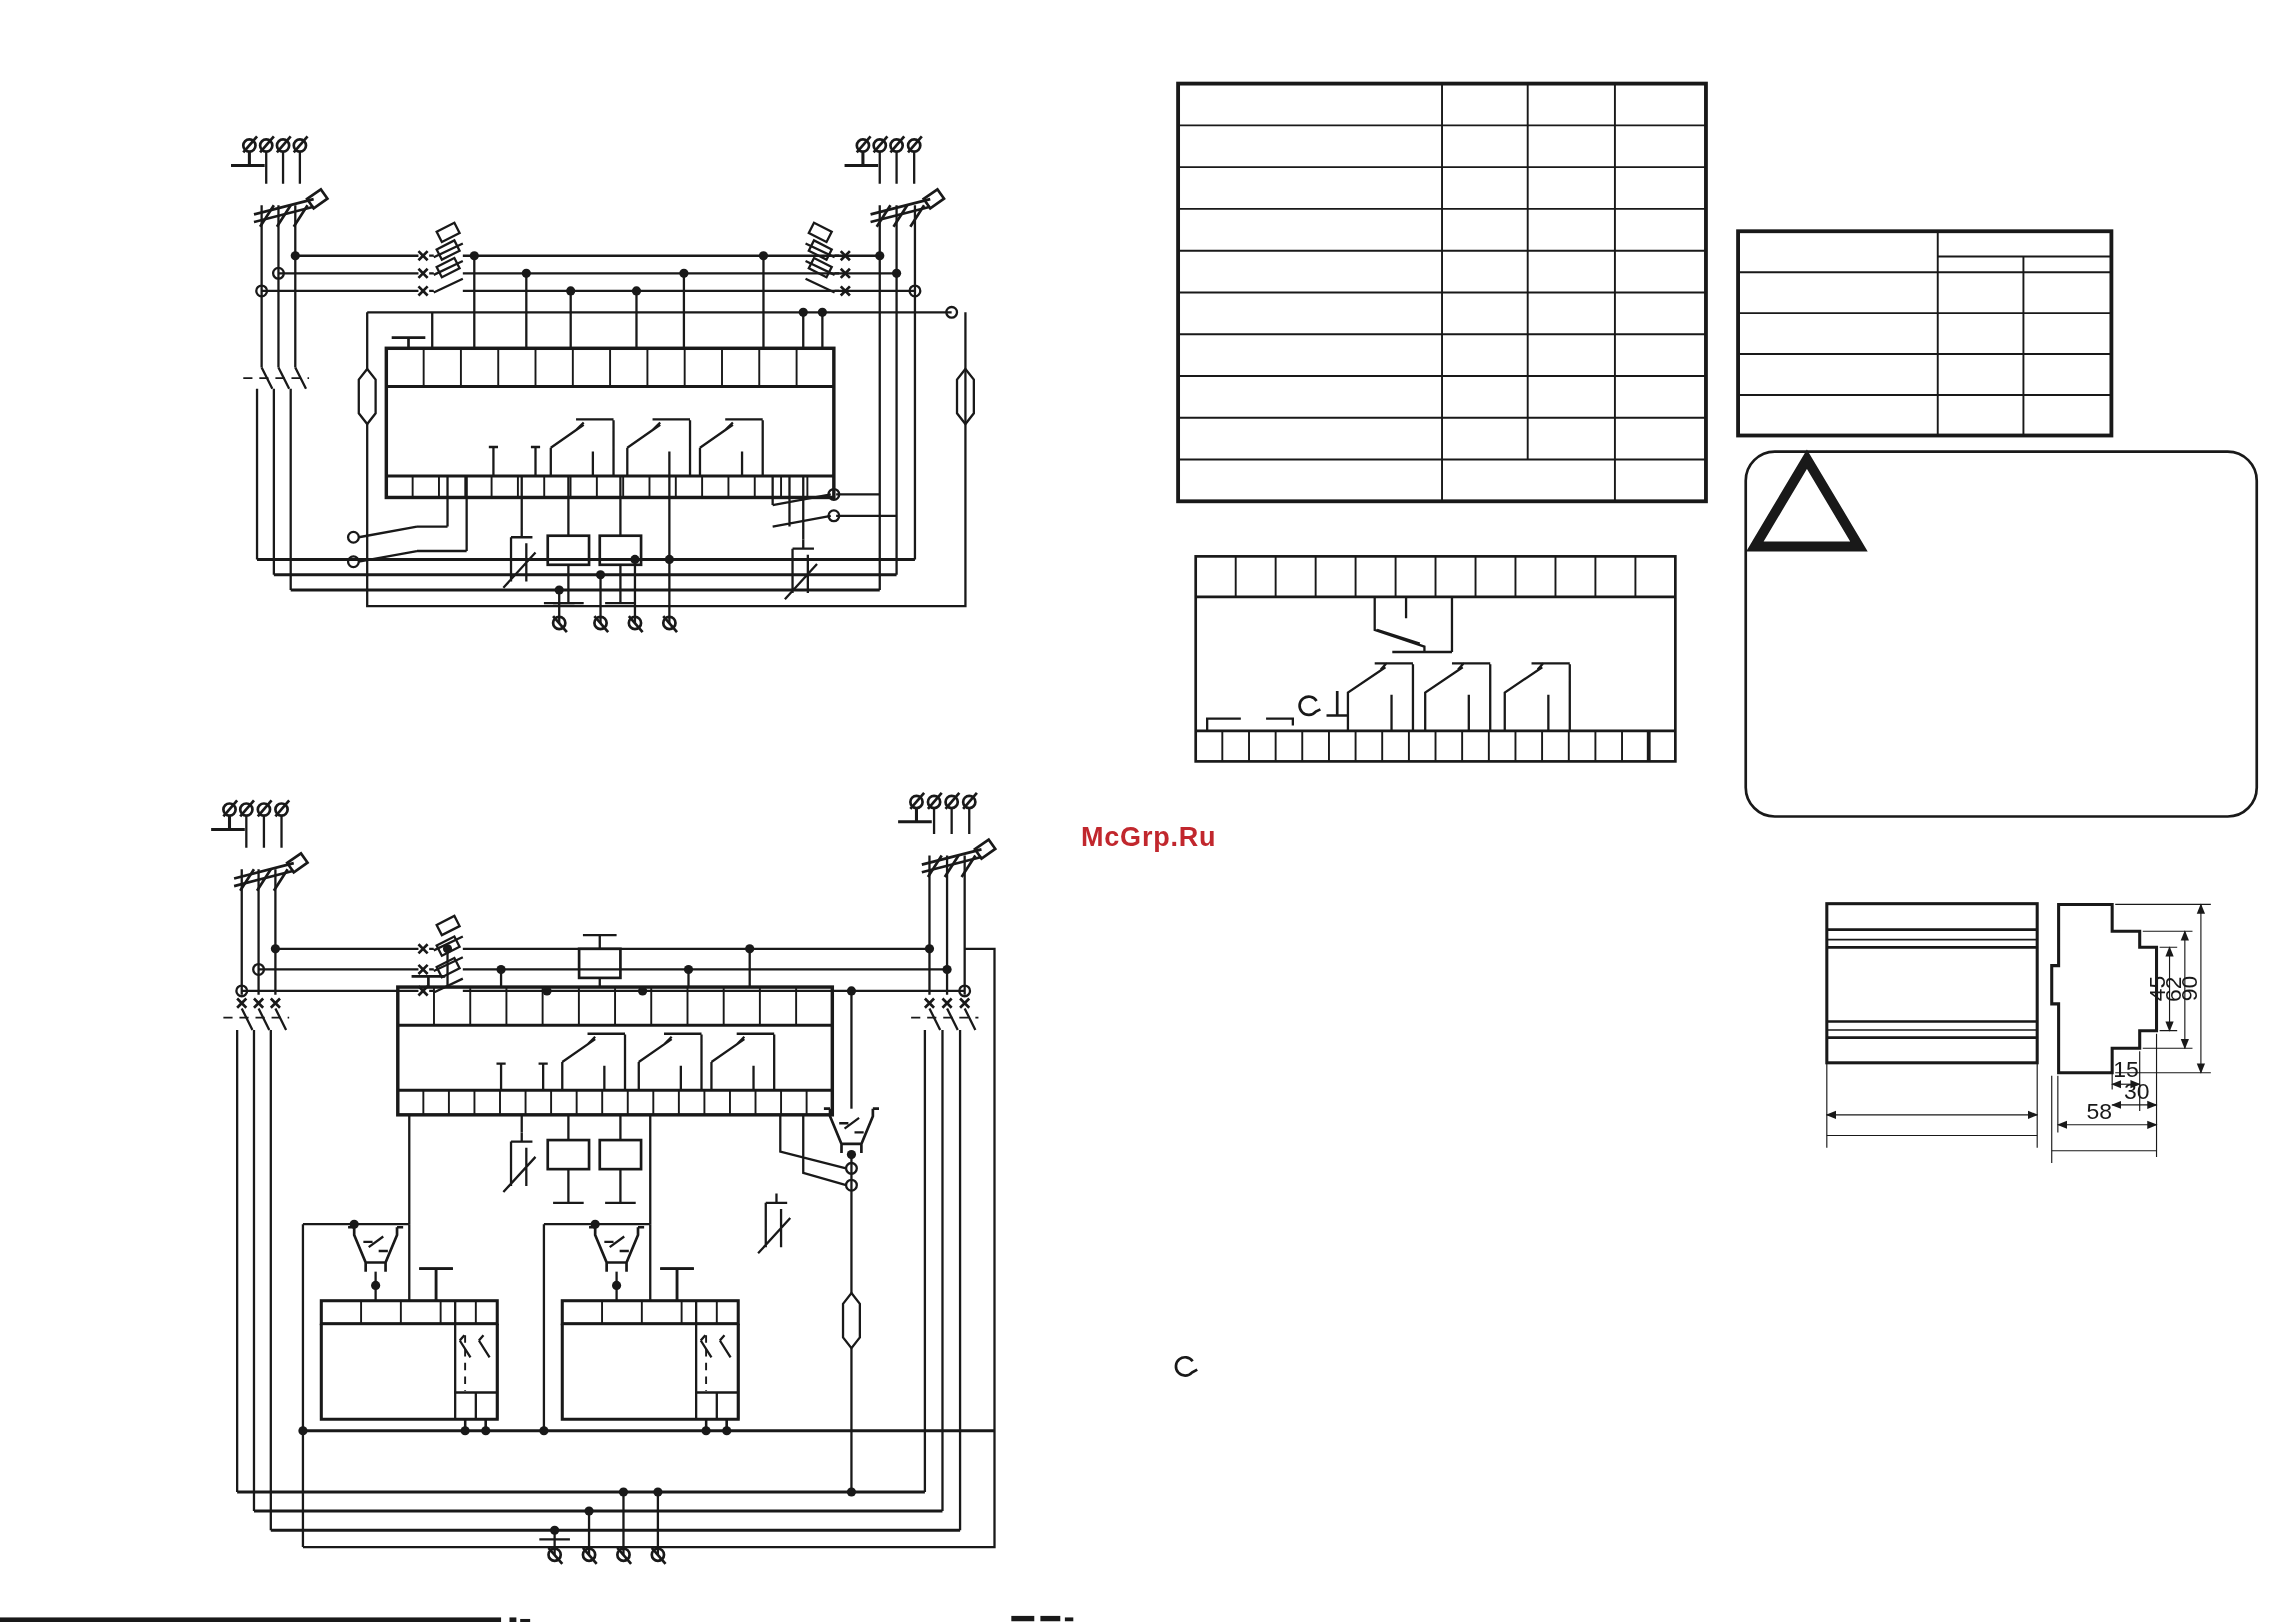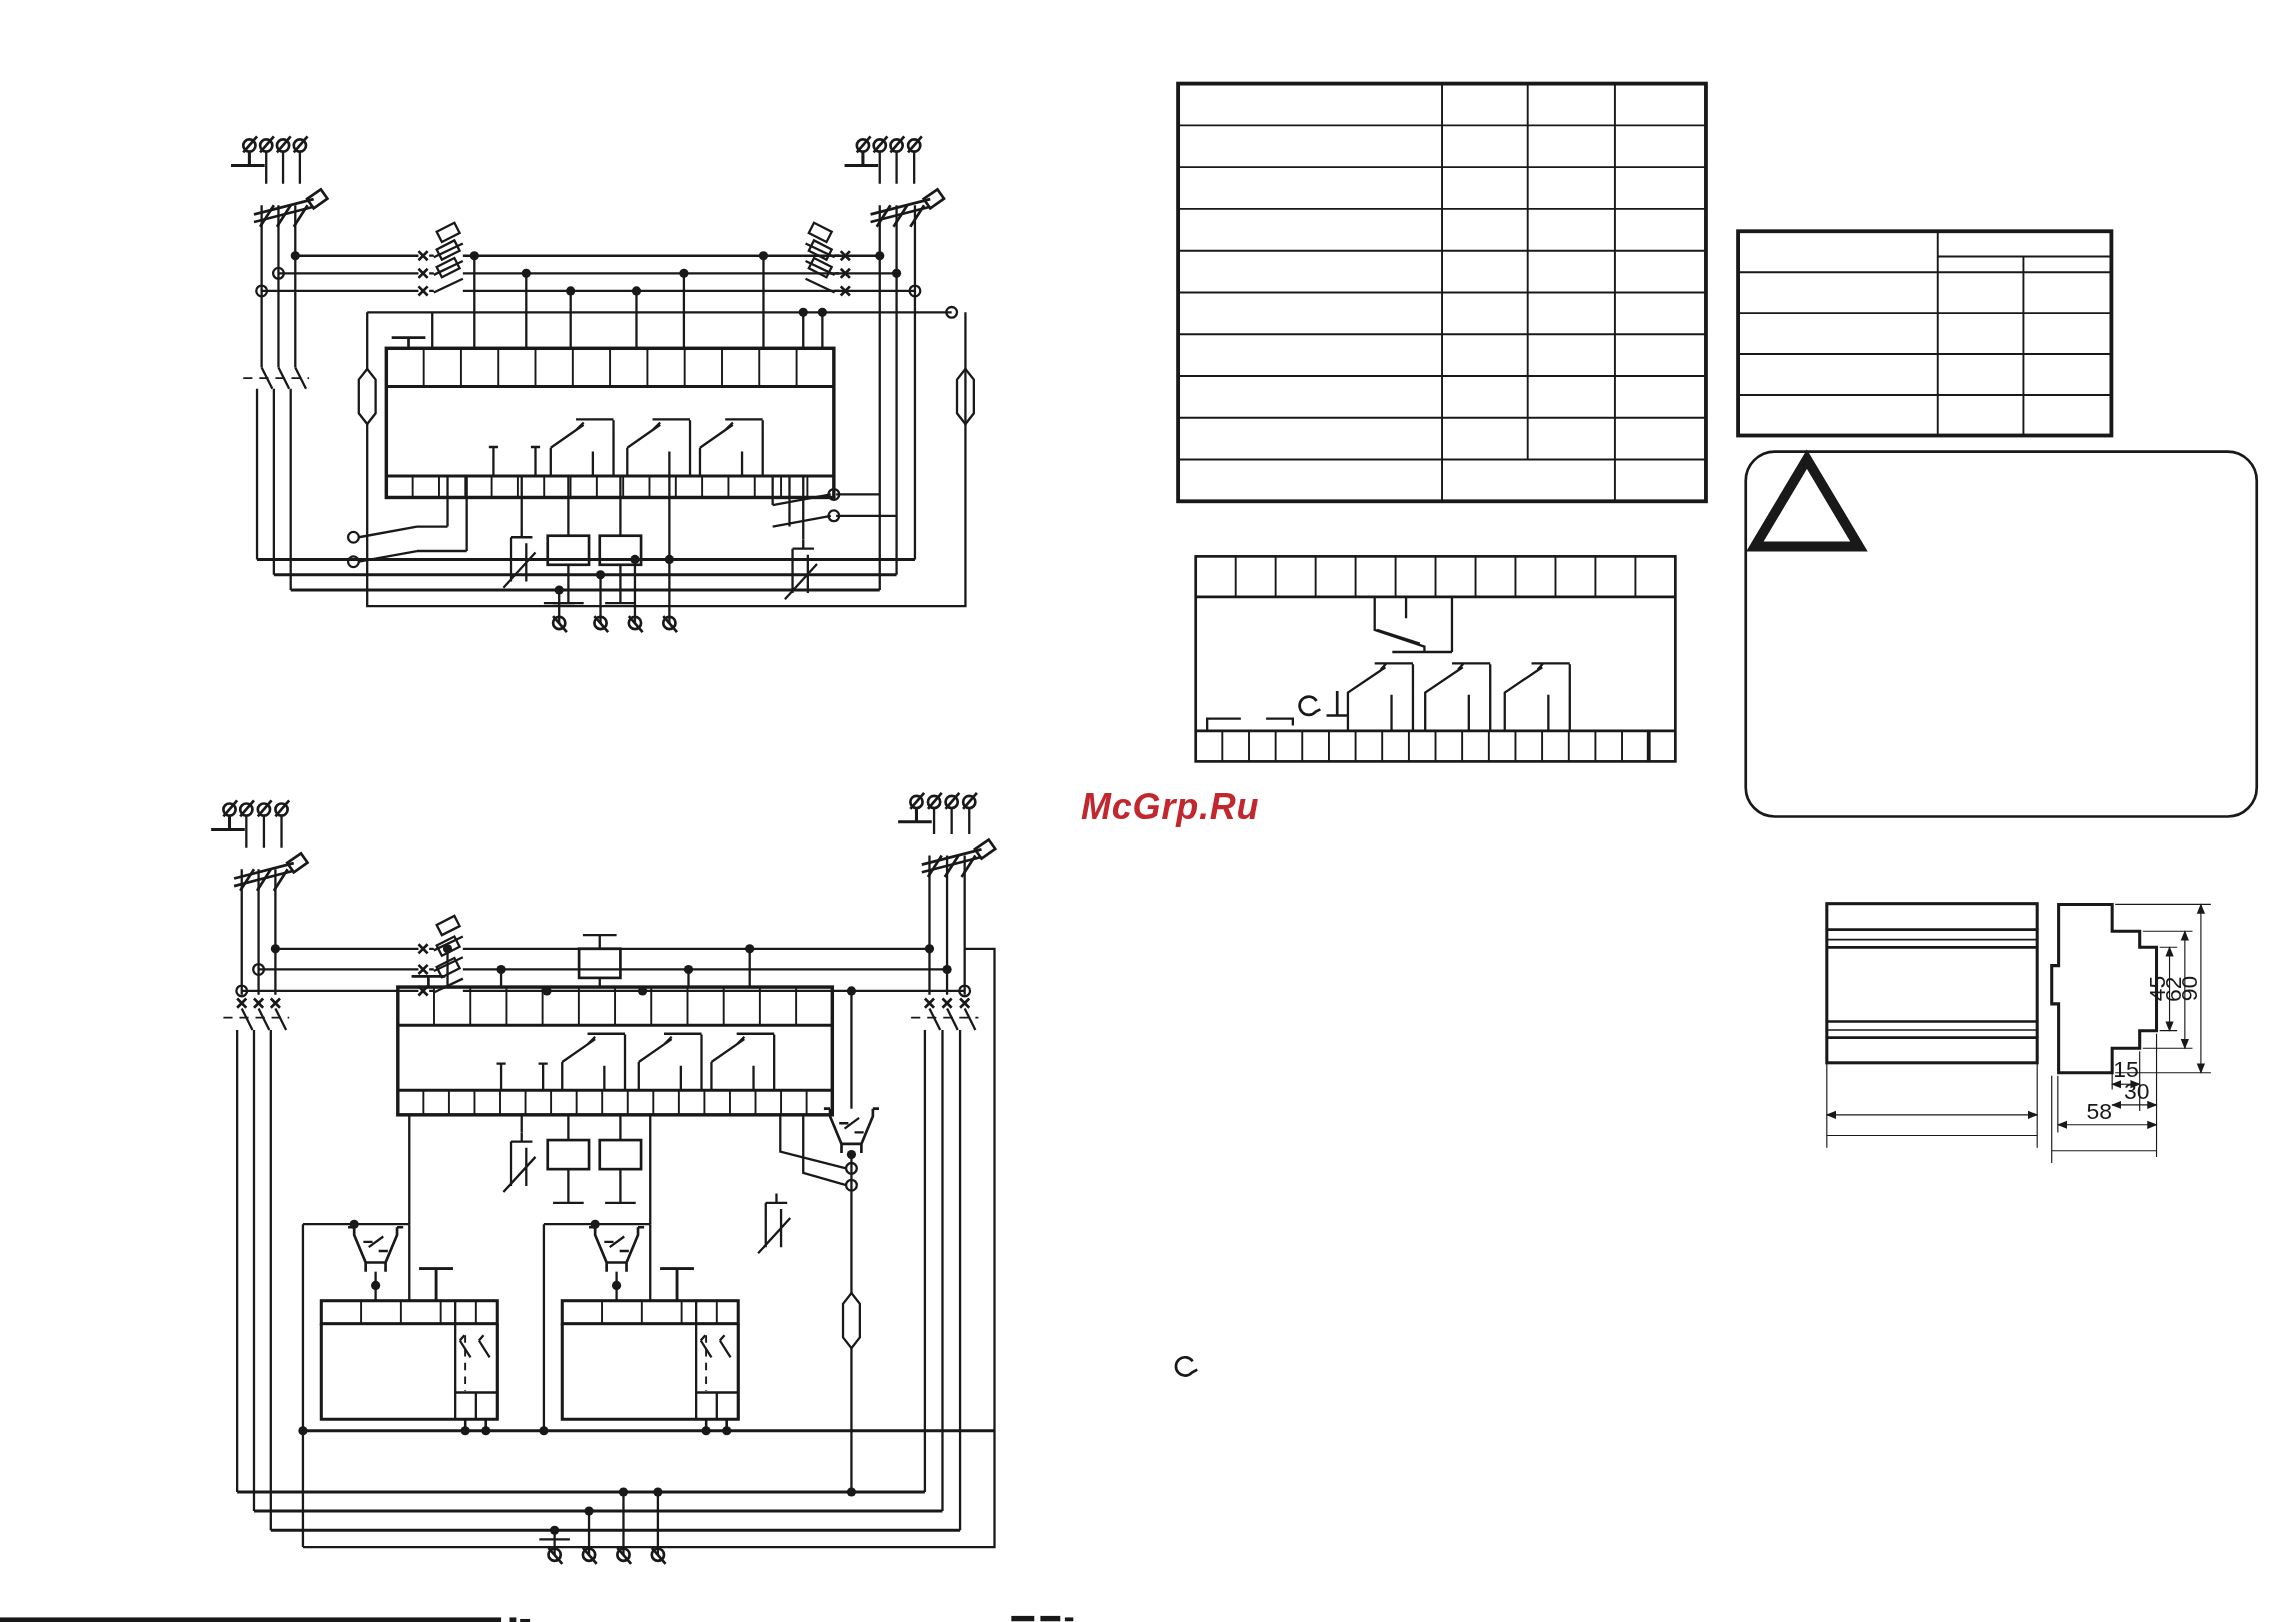--- a/index.html
+++ b/index.html
@@ -1,19 +1,19 @@
 <!DOCTYPE html>
 <html style="font-size:12.2px"><head>
 <meta charset="utf-8">
 <style>
   html,body{margin:0;padding:0;background:#e8e8e8;}
   #page{position:relative;width:2295px;height:1623px;background:var(--bg,#fff);overflow:hidden;
         font-family:"Liberation Sans",sans-serif;}
   #page svg{position:absolute;left:0;top:0;}
-  .wm{position:absolute;left:1081px;top:786px;font-size:36px;font-style:italic;font-weight:600;
+  .wm{position:absolute;left:1081px;top:822px;font-size:27px;font-weight:600;
       color:var(--wm,#c1272d);letter-spacing:0.8px;}
   svg *{vector-effect:none;}
   .ln{stroke:var(--line,#191919);fill:none;}
   text{fill:var(--line,#191919);font-family:"Liberation Sans",sans-serif;font-size:30px;}
 </style>
 </head>
 <body>
 
 <div id="page" style="--bg: #ffffff; --line: #191919; --wm: #c1272d;">
 

